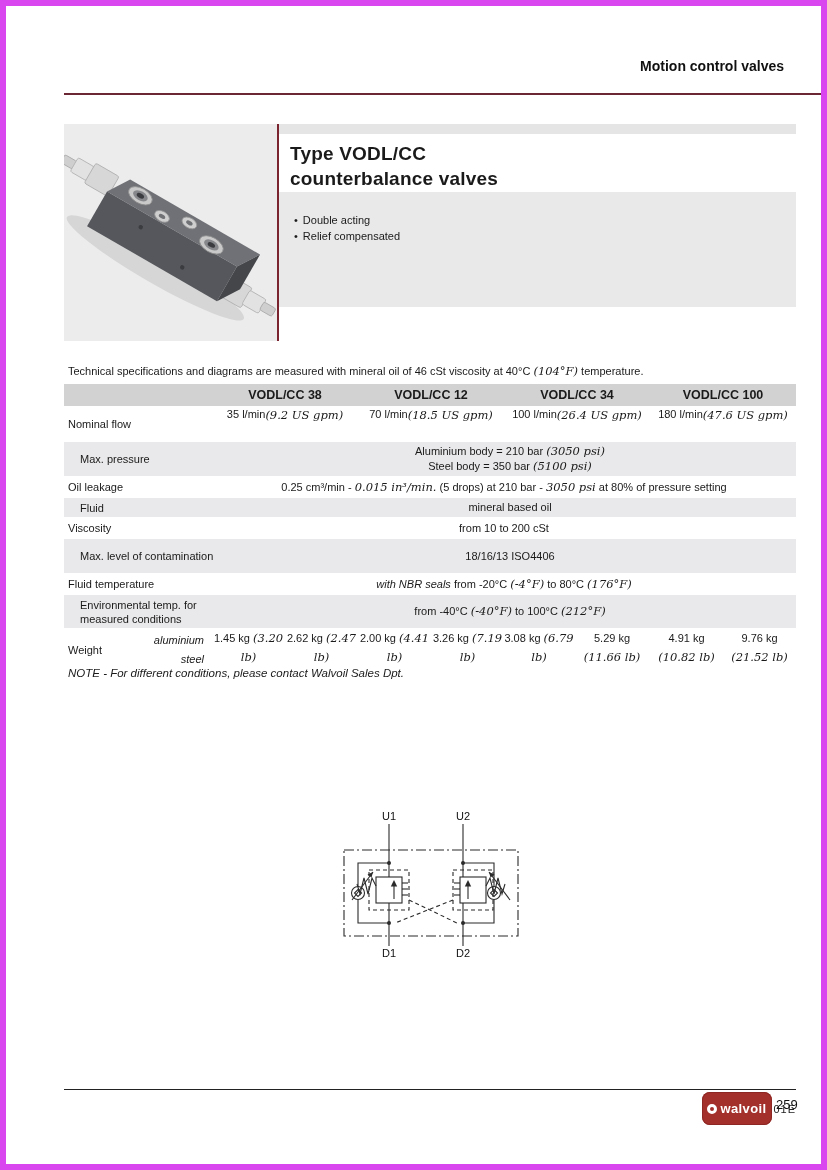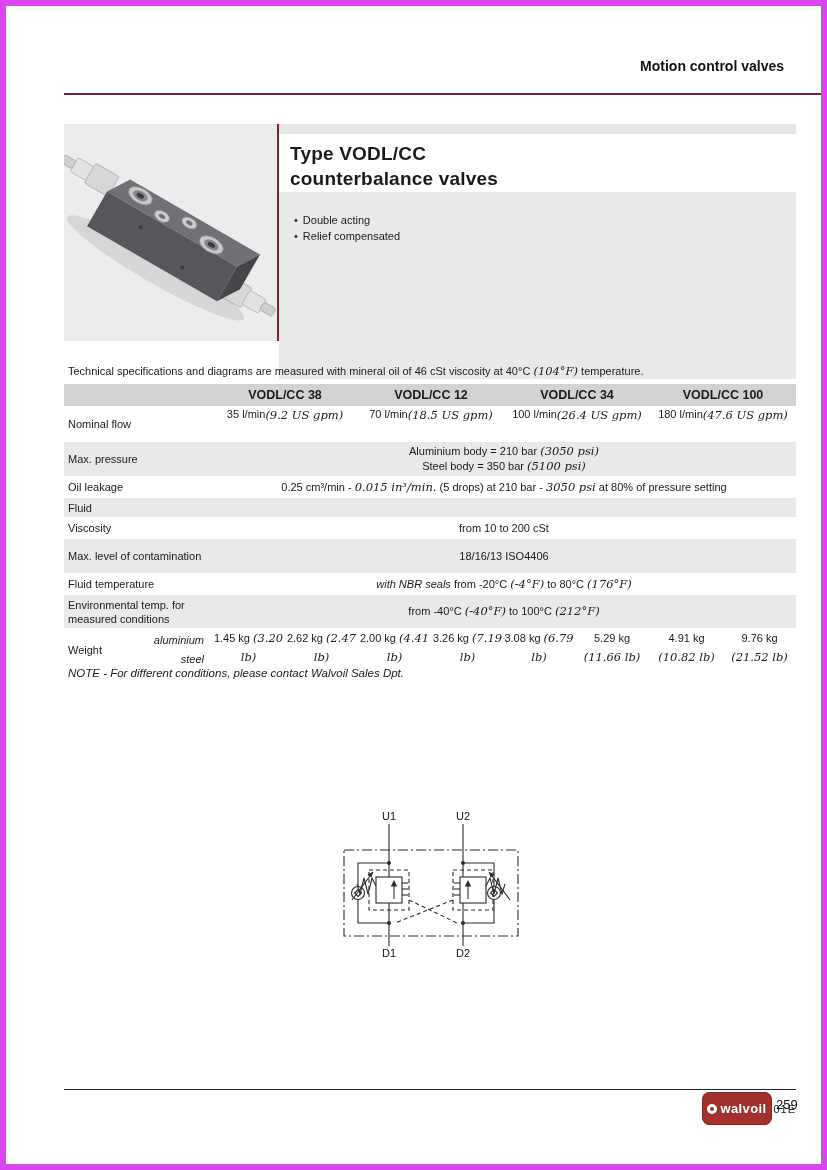--- a/index.html
+++ b/index.html
@@ -9,42 +9,42 @@
     font-family:"Liberation Sans", sans-serif; color:#1a1a1a; overflow:hidden;
   }
   .ser { font-family:"DejaVu Serif", serif; font-style:italic; font-size:11.5px; }
   .itsans { font-style:italic;text-align:center; }
 
   
   .header-title { position:absolute; top:52px; right:37px; font-size:14px; font-weight:bold; color:#111; }
   .header-rule { position:absolute; top:87px; left:58px; width:768px; height:2px; background:#6b2734; }
 
   
-  .product { position:absolute; top:118px; left:58px; width:732px; height:255px;border-radius:13px; }
+  .product { position:absolute; top:118px; left:58px; width:732px; height:183px;border-radius:13px; }
   .photo { position:absolute; left:0; top:0; width:213px; height:217px; background:#ececec; }
   .photo svg { display:block; }
   .divider { position:absolute; left:213px; top:0; width:2px; height:217px; background:#7a2430; }
   .pright { position:absolute; left:215px; top:0; right:0; bottom:0; }
   .pstrip { position:absolute; top:0; left:0; right:0; height:10px; background:#e5e5e5; }
   .ptitle { position:absolute; top:10px; left:0; right:0; height:58px; background:#fff;
             padding:7px 0 0 11px; box-sizing:border-box;
             font-size:19px; font-weight:bold; line-height:25px; letter-spacing:0.2px; }
   .pgray { position:absolute; top:68px; left:0; right:0; bottom:0; background:#e9e9e9;
            padding:20px 0 0 15px; box-sizing:border-box; }
   .feature { font-size:11px; line-height:16px; color:#1a1a1a; }
   .bdot::before { content:"\2022"; margin-right:5px; }
 
   
   .intro { position:absolute; top:358px; left:62px; font-size:11px; white-space:nowrap; }
 
   
   .spec-table { position:absolute; top:378px; left:58px; width:732px; font-size:11px; }
   .trow { display:flex; border-bottom:1px solid #fff; align-items:stretch; }
   .rwhite { background:#fff; }
-  .rgray  { background:#e9e9eb; }
+  .rgray  { background:#e9e9eb;padding-left:12px; }
   .theader { background:#d2d2d2; height:22px; font-weight:bold; font-size:12.5px; }
   .h19{min-height:19px} .h20{min-height:20px} .h33{min-height:33px}
   .h34{min-height:34px} .h36{min-height:34px} .h41{min-height:40px}
   .tlabel { width:148px; box-sizing:border-box; padding:2px 4px 2px 4px;
             display:flex; align-items:center; line-height:14px; }
   .tcols { flex:1; display:flex; }
   .thcol { width:25%; text-align:center; align-self:center; }
   .tcell { width:25%; display:flex; justify-content:center; text-align:center; }
   .tcell .metric { line-height:15px; }
   .tcell .ser { line-height:16px; }
@@ -174,20 +174,23 @@
 
     <div class="trow rwhite h20">
       <div class="tlabel">Oil leakage</div>
       <div class="tspan">
         <div><span>0.25 cm³/min - </span><span class="ser">0.015 in³/min.</span><span> (5 drops) at 210 bar - </span><span class="ser">3050 psi</span><span> at 80% of pressure setting</span></div>
       </div>
     </div>
 
     <div class="trow rgray h19">
       <div class="tlabel">Fluid</div>
+      <div class="tspan">
+          <div>mineral based oil</div>
+        </div>
     </div>
 
     <div class="trow rwhite h20">
       <div class="tlabel">Viscosity</div>
       <div class="tspan">
           <div>from 10 to 200 cSt</div>
         </div>
     </div>
 
     <div class="trow rgray h34">

